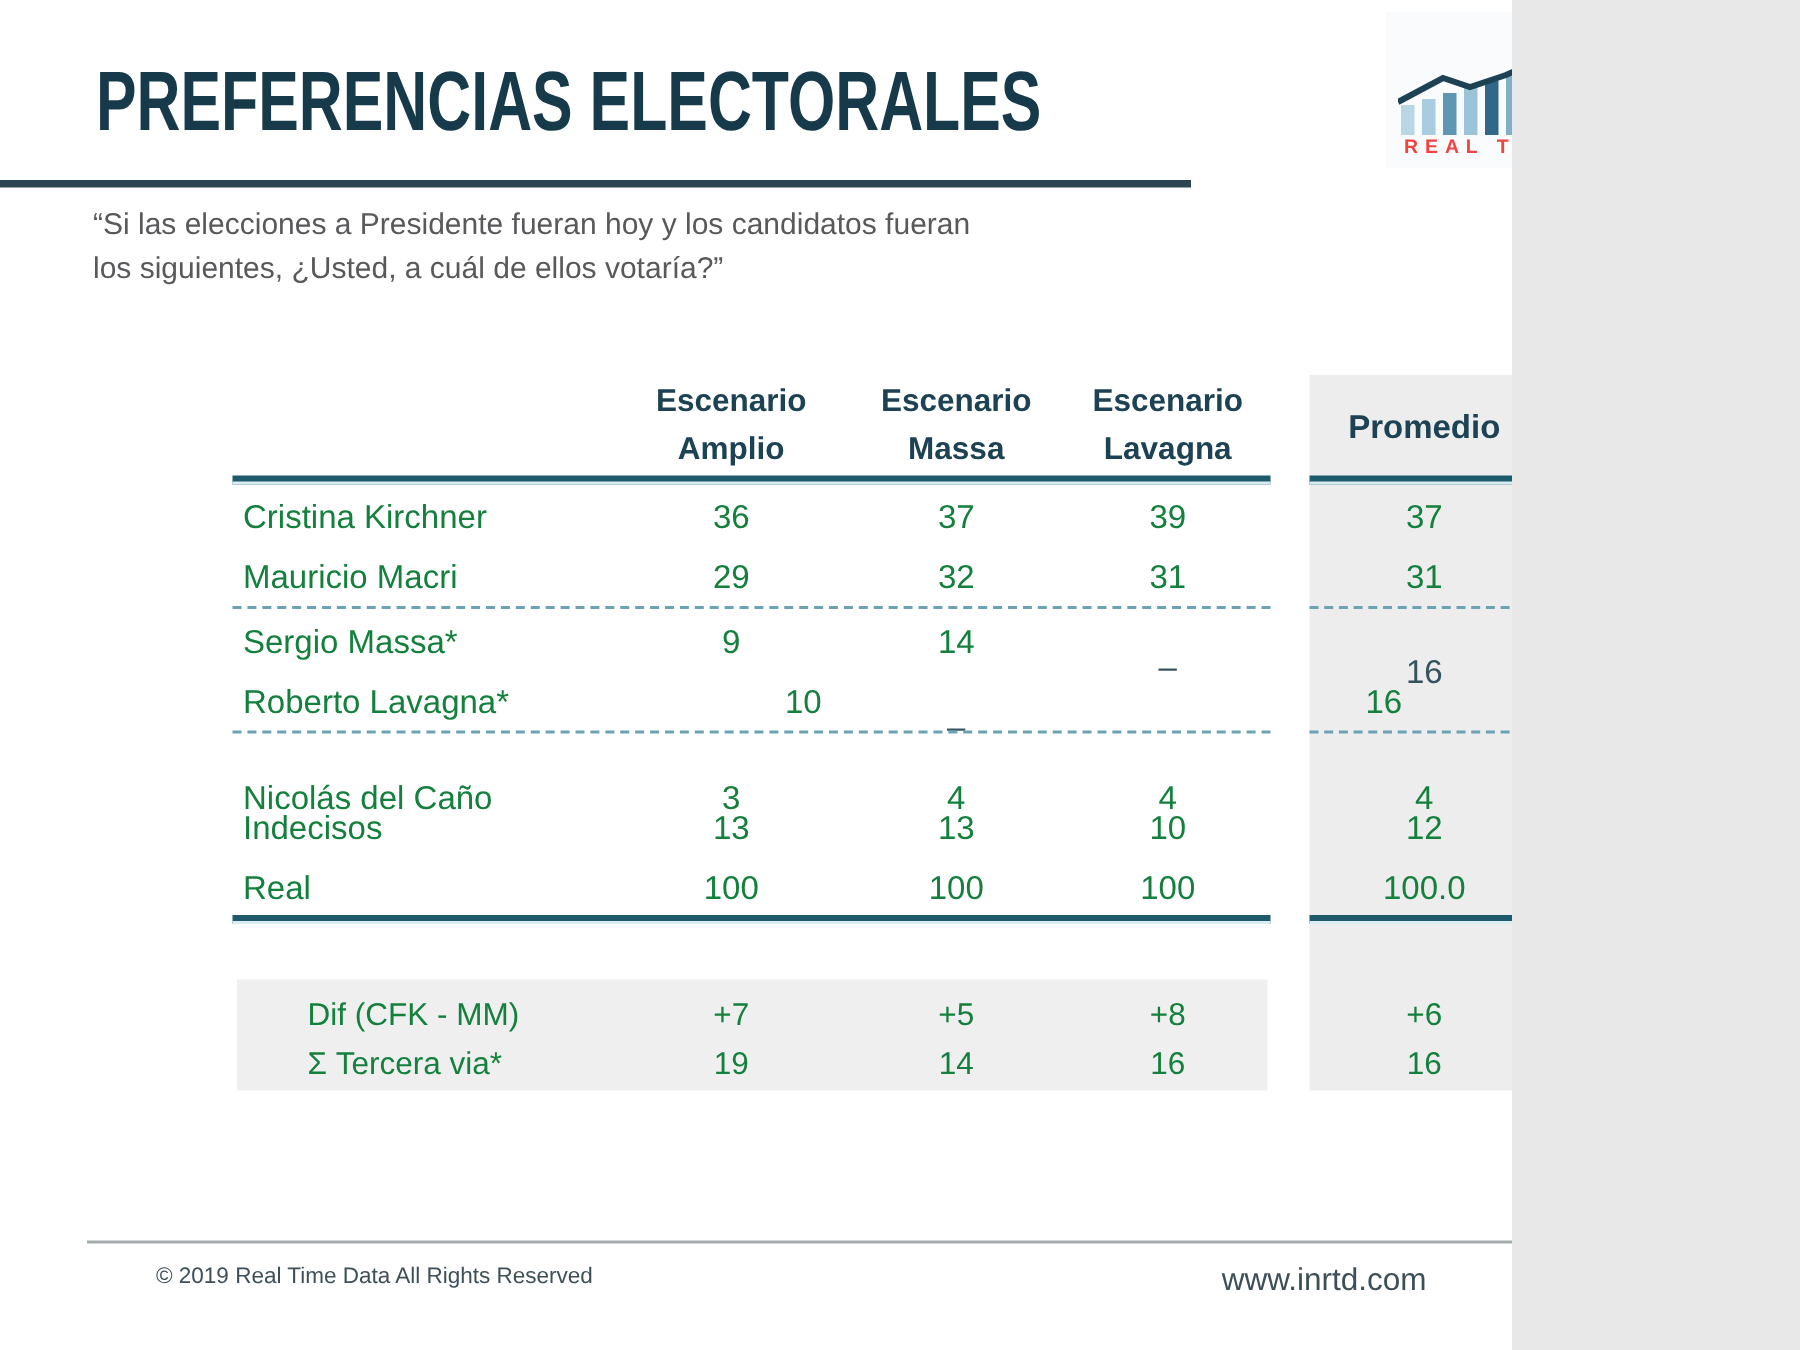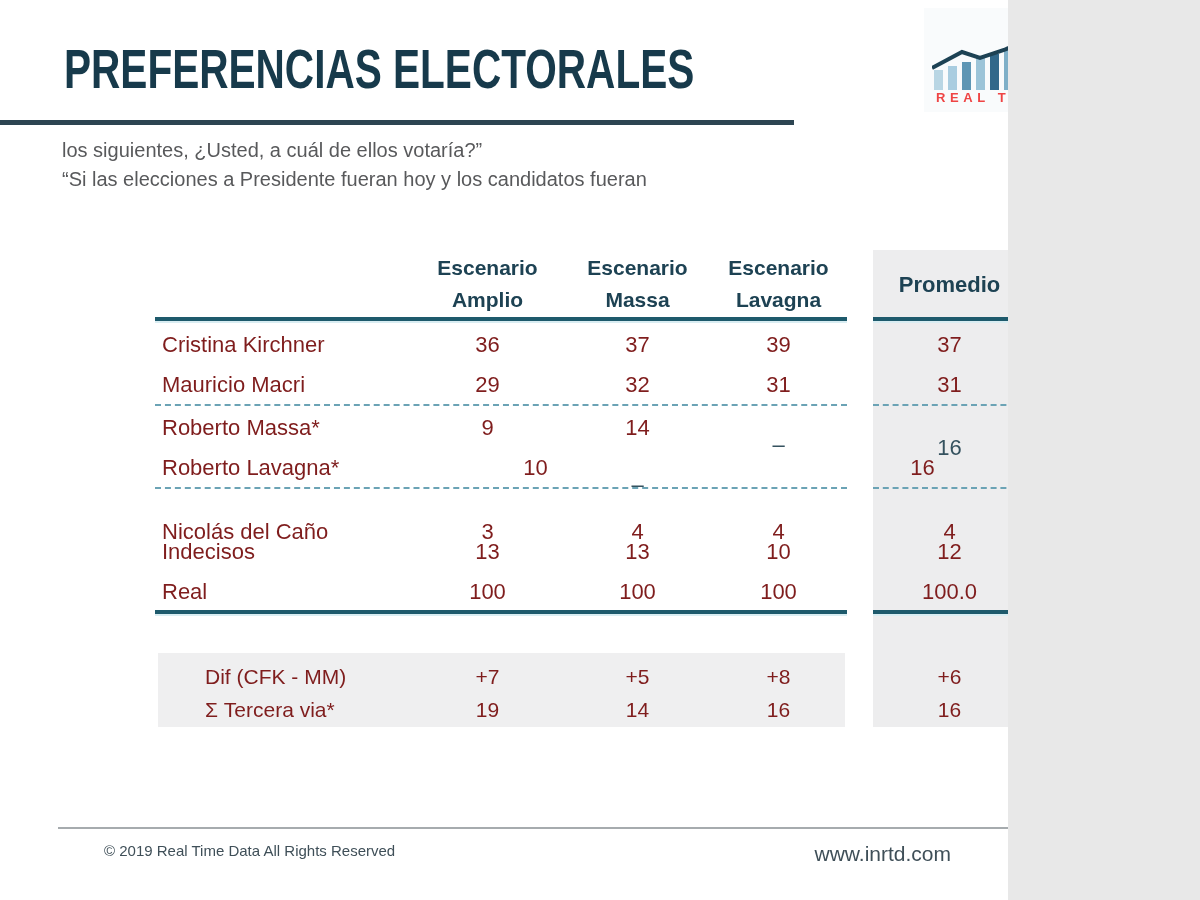--- a/index.html
+++ b/index.html
@@ -26,21 +26,21 @@
     transform:scaleX(0.78);transform-origin:left top;letter-spacing:-2px;
   }
   .logo-tagline{
     position:absolute;left:12px;top:82px;width:184px;
     font-size:13px;letter-spacing:4.6px;color:#ef4444;font-weight:bold;white-space:nowrap;
   }
   
   .grid-row{
     position:absolute;left:155px;width:871px;display:grid;
     grid-template-columns:255px 155px 145px 137px 26px 153px;
-    color:#7f1d1d;font-size:22px;
+    color:#15803d;font-size:22px;
   }
   .grid-row .cell{text-align:center;line-height:40px;height:40px;}
   .grid-row .lbl{text-align:left;padding-left:7px;line-height:40px;height:40px;}
   .hdr-row{top:250px;height:70px;color:#1d4253;font-weight:bold;font-size:21px;}
   .hdr-row .two-line{line-height:32px;padding-top:2px;height:66px;}
   .hdr-row .prom{line-height:70px;height:70px;font-size:22px;}
   .promedio-bg{position:absolute;left:873px;top:250px;width:153px;height:477px;background:#ededee;}
   .dif-bg{position:absolute;left:158px;top:653px;width:687px;height:74px;background:#efeff0;}
   .tealline{position:absolute;height:4px;background:#1e5a6c;border-bottom:2px solid #d9edf2;}
   .dashline{position:absolute;height:0;border-top:2px dashed #6ba3b5;}
@@ -80,22 +80,22 @@
       <rect x="72" y="24" width="9" height="40" fill="#7fb0c8"></rect>
       <rect x="86" y="17" width="9" height="47" fill="#1d4f6e"></rect>
       <rect x="100" y="10" width="9" height="54" fill="#16425c"></rect>
       <polyline points="0,42 30,26 48,32 72,24 94,14 116,2" fill="none" stroke="#1d4254" stroke-width="4"></polyline>
     </svg>
     <div class="logo-rtd">RTD</div>
     <div class="logo-tagline">REAL TIME DATA</div>
   </div>
 
   <div class="quote">
+    <div>“Si las elecciones a Presidente fueran hoy y los candidatos fueran</div>
     <div>los siguientes, ¿Usted, a cuál de ellos votaría?”</div>
-    <div>“Si las elecciones a Presidente fueran hoy y los candidatos fueran</div>
   </div>
 
   <div class="promedio-bg"></div>
   <div class="dif-bg"></div>
 
   <div class="grid-row hdr-row">
     <div class="lbl"></div>
     <div class="cell two-line">
       <div>Escenario</div>
       <div>Amplio</div>
@@ -130,21 +130,21 @@
     <div class="cell">32</div>
     <div class="cell">31</div>
     <div></div>
     <div class="cell">31</div>
   </div>
 
   <div class="dashline" style="left:155px;top:404px;width:692px;"></div>
   <div class="dashline" style="left:873px;top:404px;width:153px;"></div>
 
   <div class="grid-row" style="top:408px;">
-    <div class="lbl">Roberto Massa*</div>
+    <div class="lbl">Sergio Massa*</div>
     <div class="cell">9</div>
     <div class="cell">14</div>
     <div class="cell"></div>
     <div></div>
     <div class="cell"></div>
   </div>
 
   <div class="grid-row" style="top:448px;gap:48px;">
     <div class="lbl">Roberto Lavagna*</div>
     <div class="cell">10</div>

